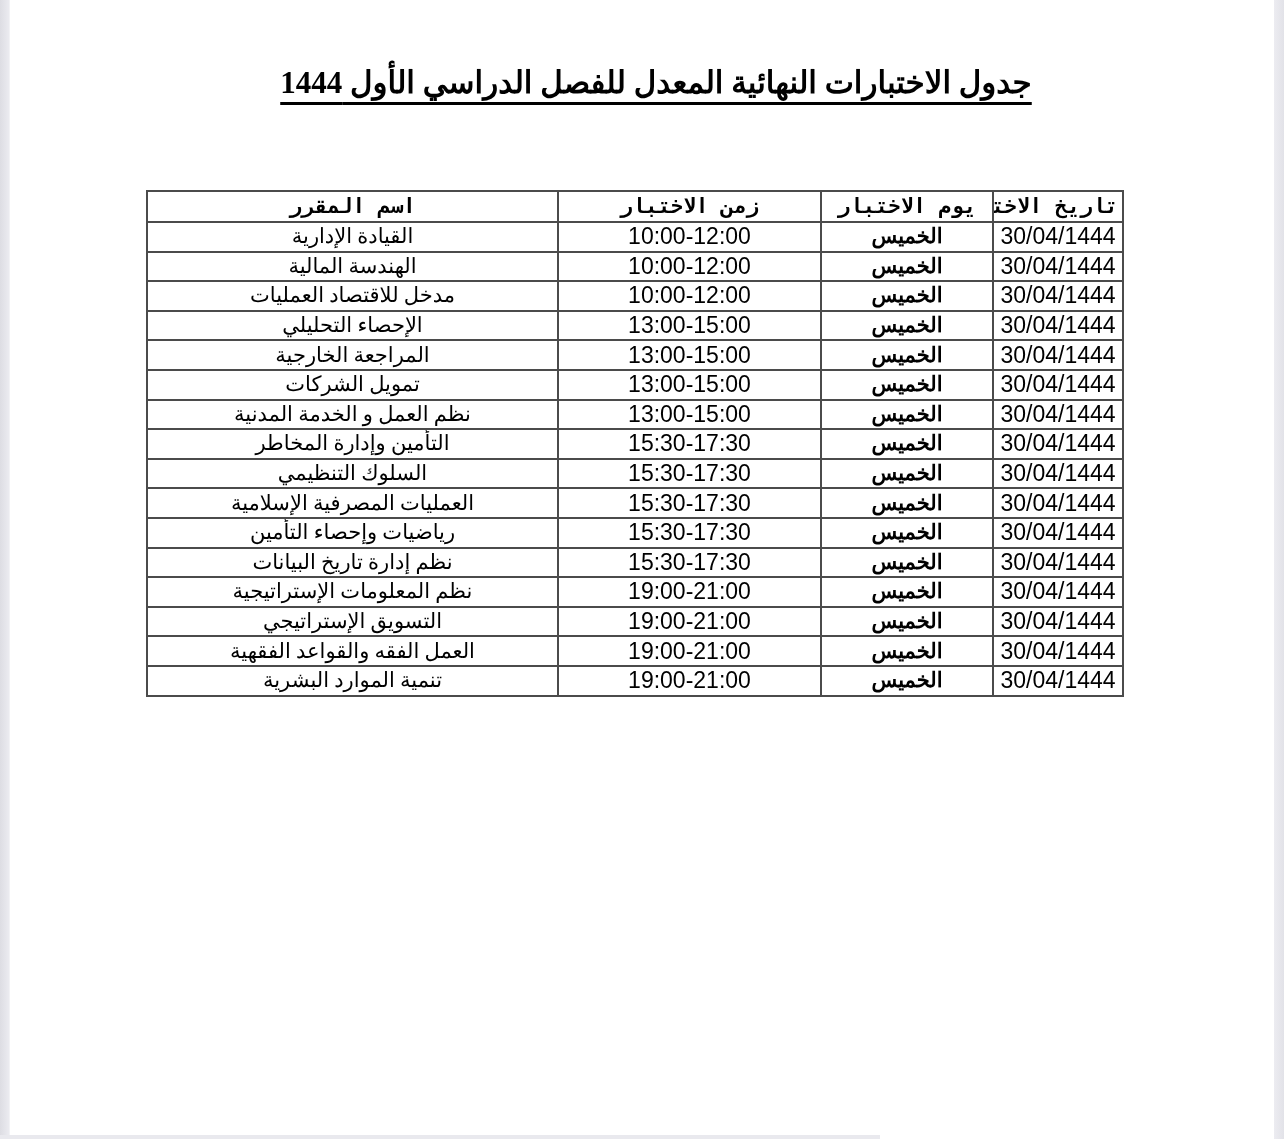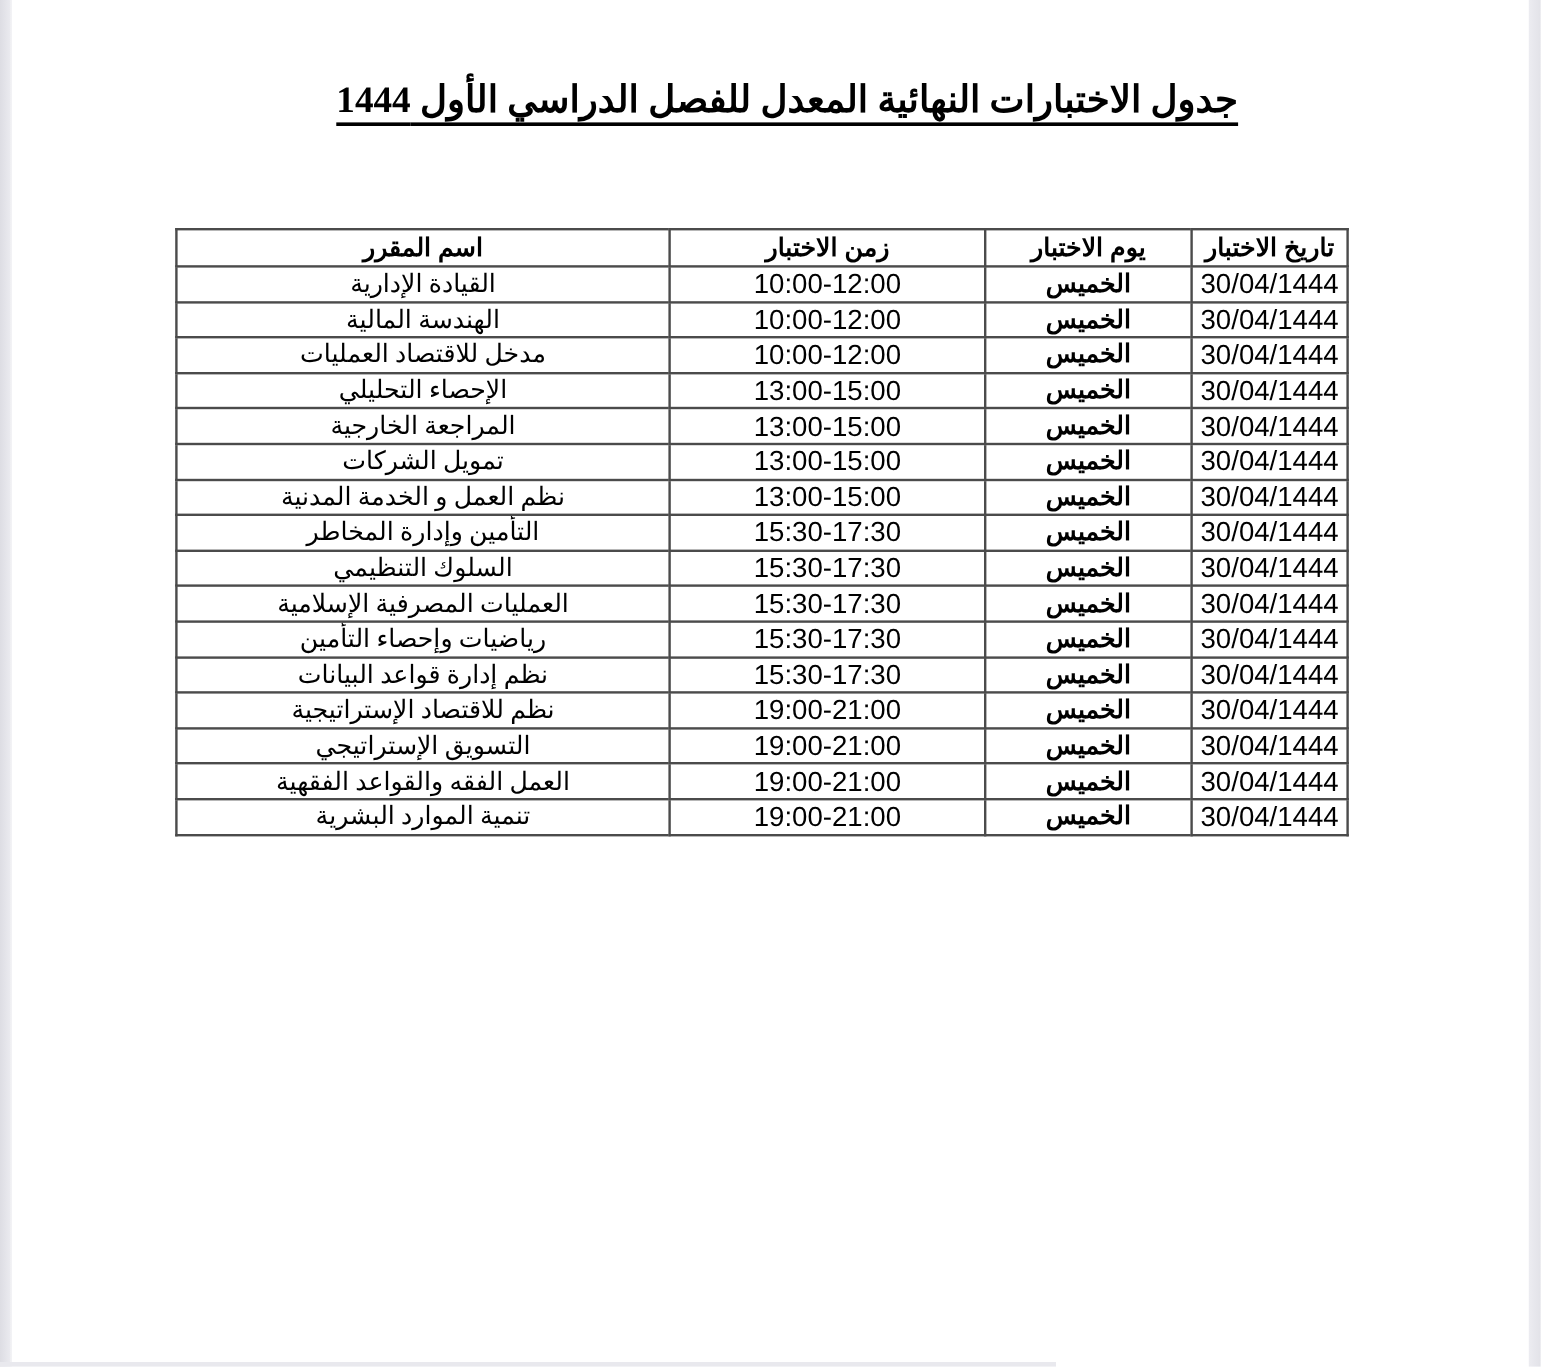--- a/index.html
+++ b/index.html
@@ -61,21 +61,21 @@
     text-align: center;
     vertical-align: middle;
     padding: 0 4px;
     overflow: hidden;
     white-space: nowrap;
   }
   .exam-table th {
     height: 29px;
     font-size: 21px;
     font-weight: bold;
-    font-family: Liberation Sans, sans-serif;
+    font-family: Liberation Mono, monospace;
   }
   .exam-table td {
     height: 27.6px;
     font-size: 21px;
     font-family: "Liberation Serif", "DejaVu Serif", serif;
   }
   .exam-table td.num {
     direction: ltr;
     font-size: 23px;
     font-family: "Liberation Sans", "DejaVu Sans", sans-serif;
@@ -169,27 +169,27 @@
         <tr>
           <td class="col-date num">30/04/1444</td>
           <td class="col-day">الخميس</td>
           <td class="col-time num">15:30-17:30</td>
           <td class="col-course">رياضيات وإحصاء التأمين</td>
         </tr>
         <tr>
           <td class="col-date num">30/04/1444</td>
           <td class="col-day">الخميس</td>
           <td class="col-time num">15:30-17:30</td>
-          <td class="col-course">نظم إدارة قواعد البيانات</td>
-        </tr>
-        <tr>
-          <td class="col-date num">30/04/1444</td>
-          <td class="col-day">الخميس</td>
-          <td class="col-time num">19:00-21:00</td>
-          <td class="col-course">نظم للاقتصاد الإستراتيجية</td>
+          <td class="col-course">نظم إدارة تاريخ البيانات</td>
+        </tr>
+        <tr>
+          <td class="col-date num">30/04/1444</td>
+          <td class="col-day">الخميس</td>
+          <td class="col-time num">19:00-21:00</td>
+          <td class="col-course">نظم المعلومات الإستراتيجية</td>
         </tr>
         <tr>
           <td class="col-date num">30/04/1444</td>
           <td class="col-day">الخميس</td>
           <td class="col-time num">19:00-21:00</td>
           <td class="col-course">التسويق الإستراتيجي</td>
         </tr>
         <tr>
           <td class="col-date num">30/04/1444</td>
           <td class="col-day">الخميس</td>

